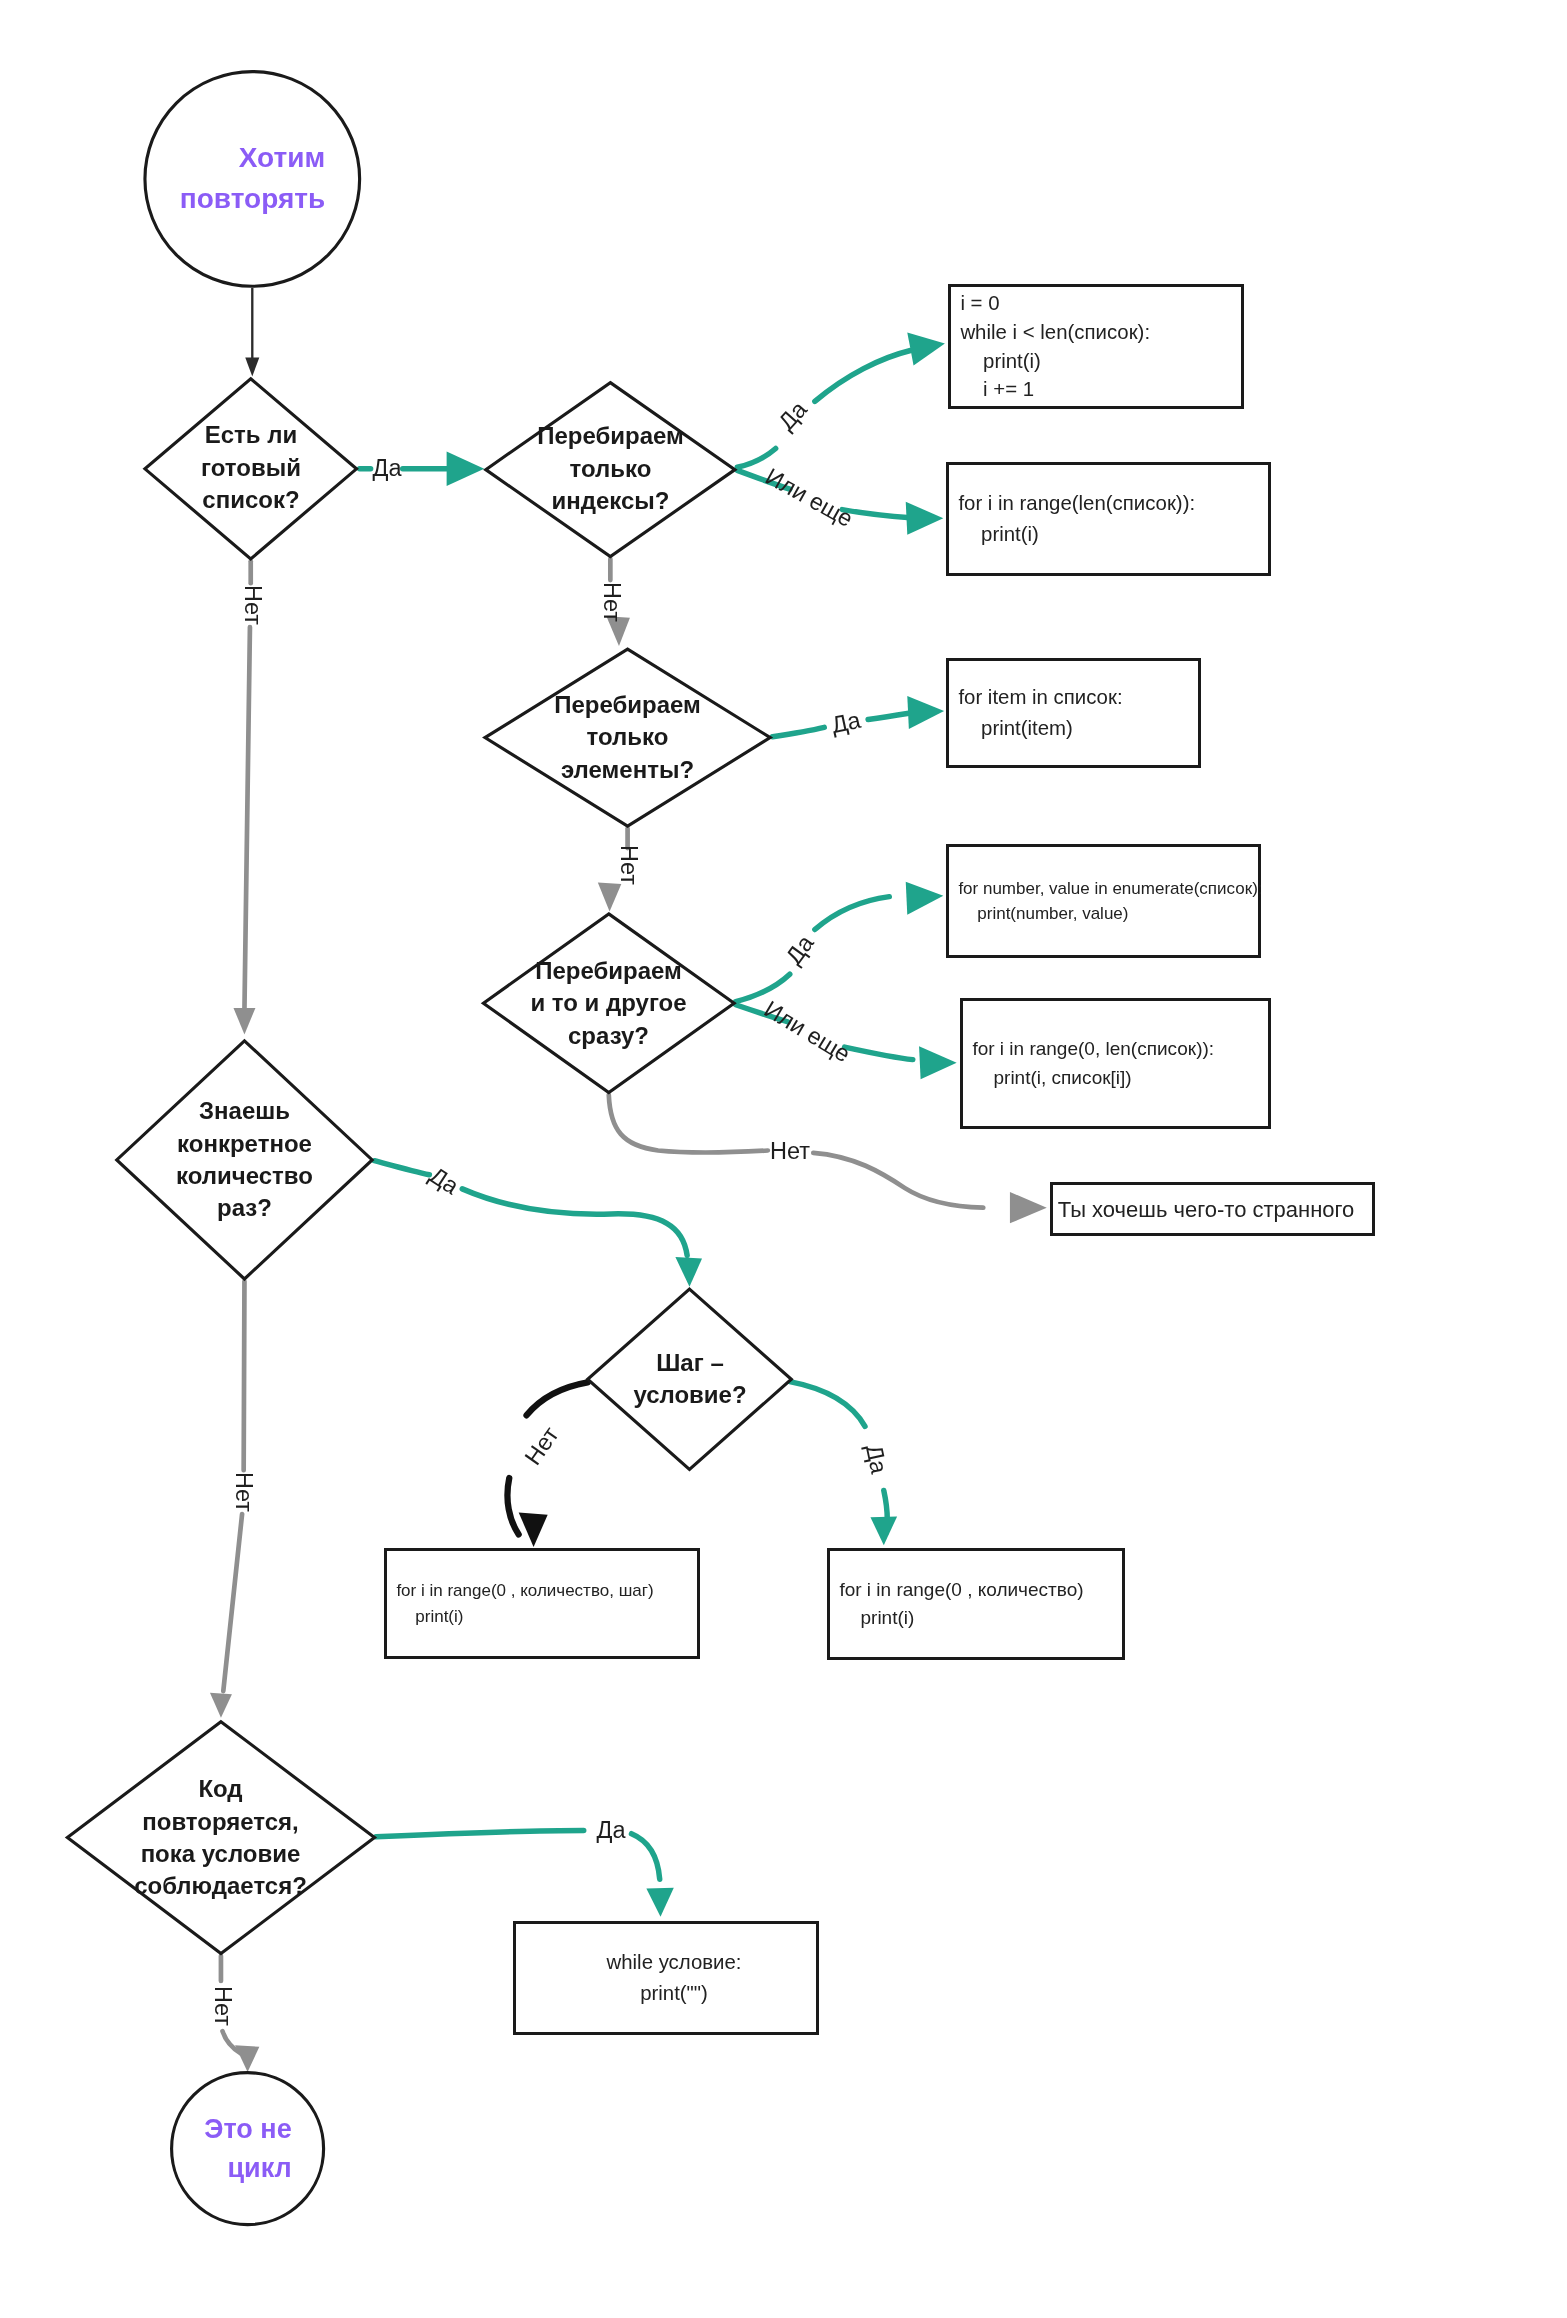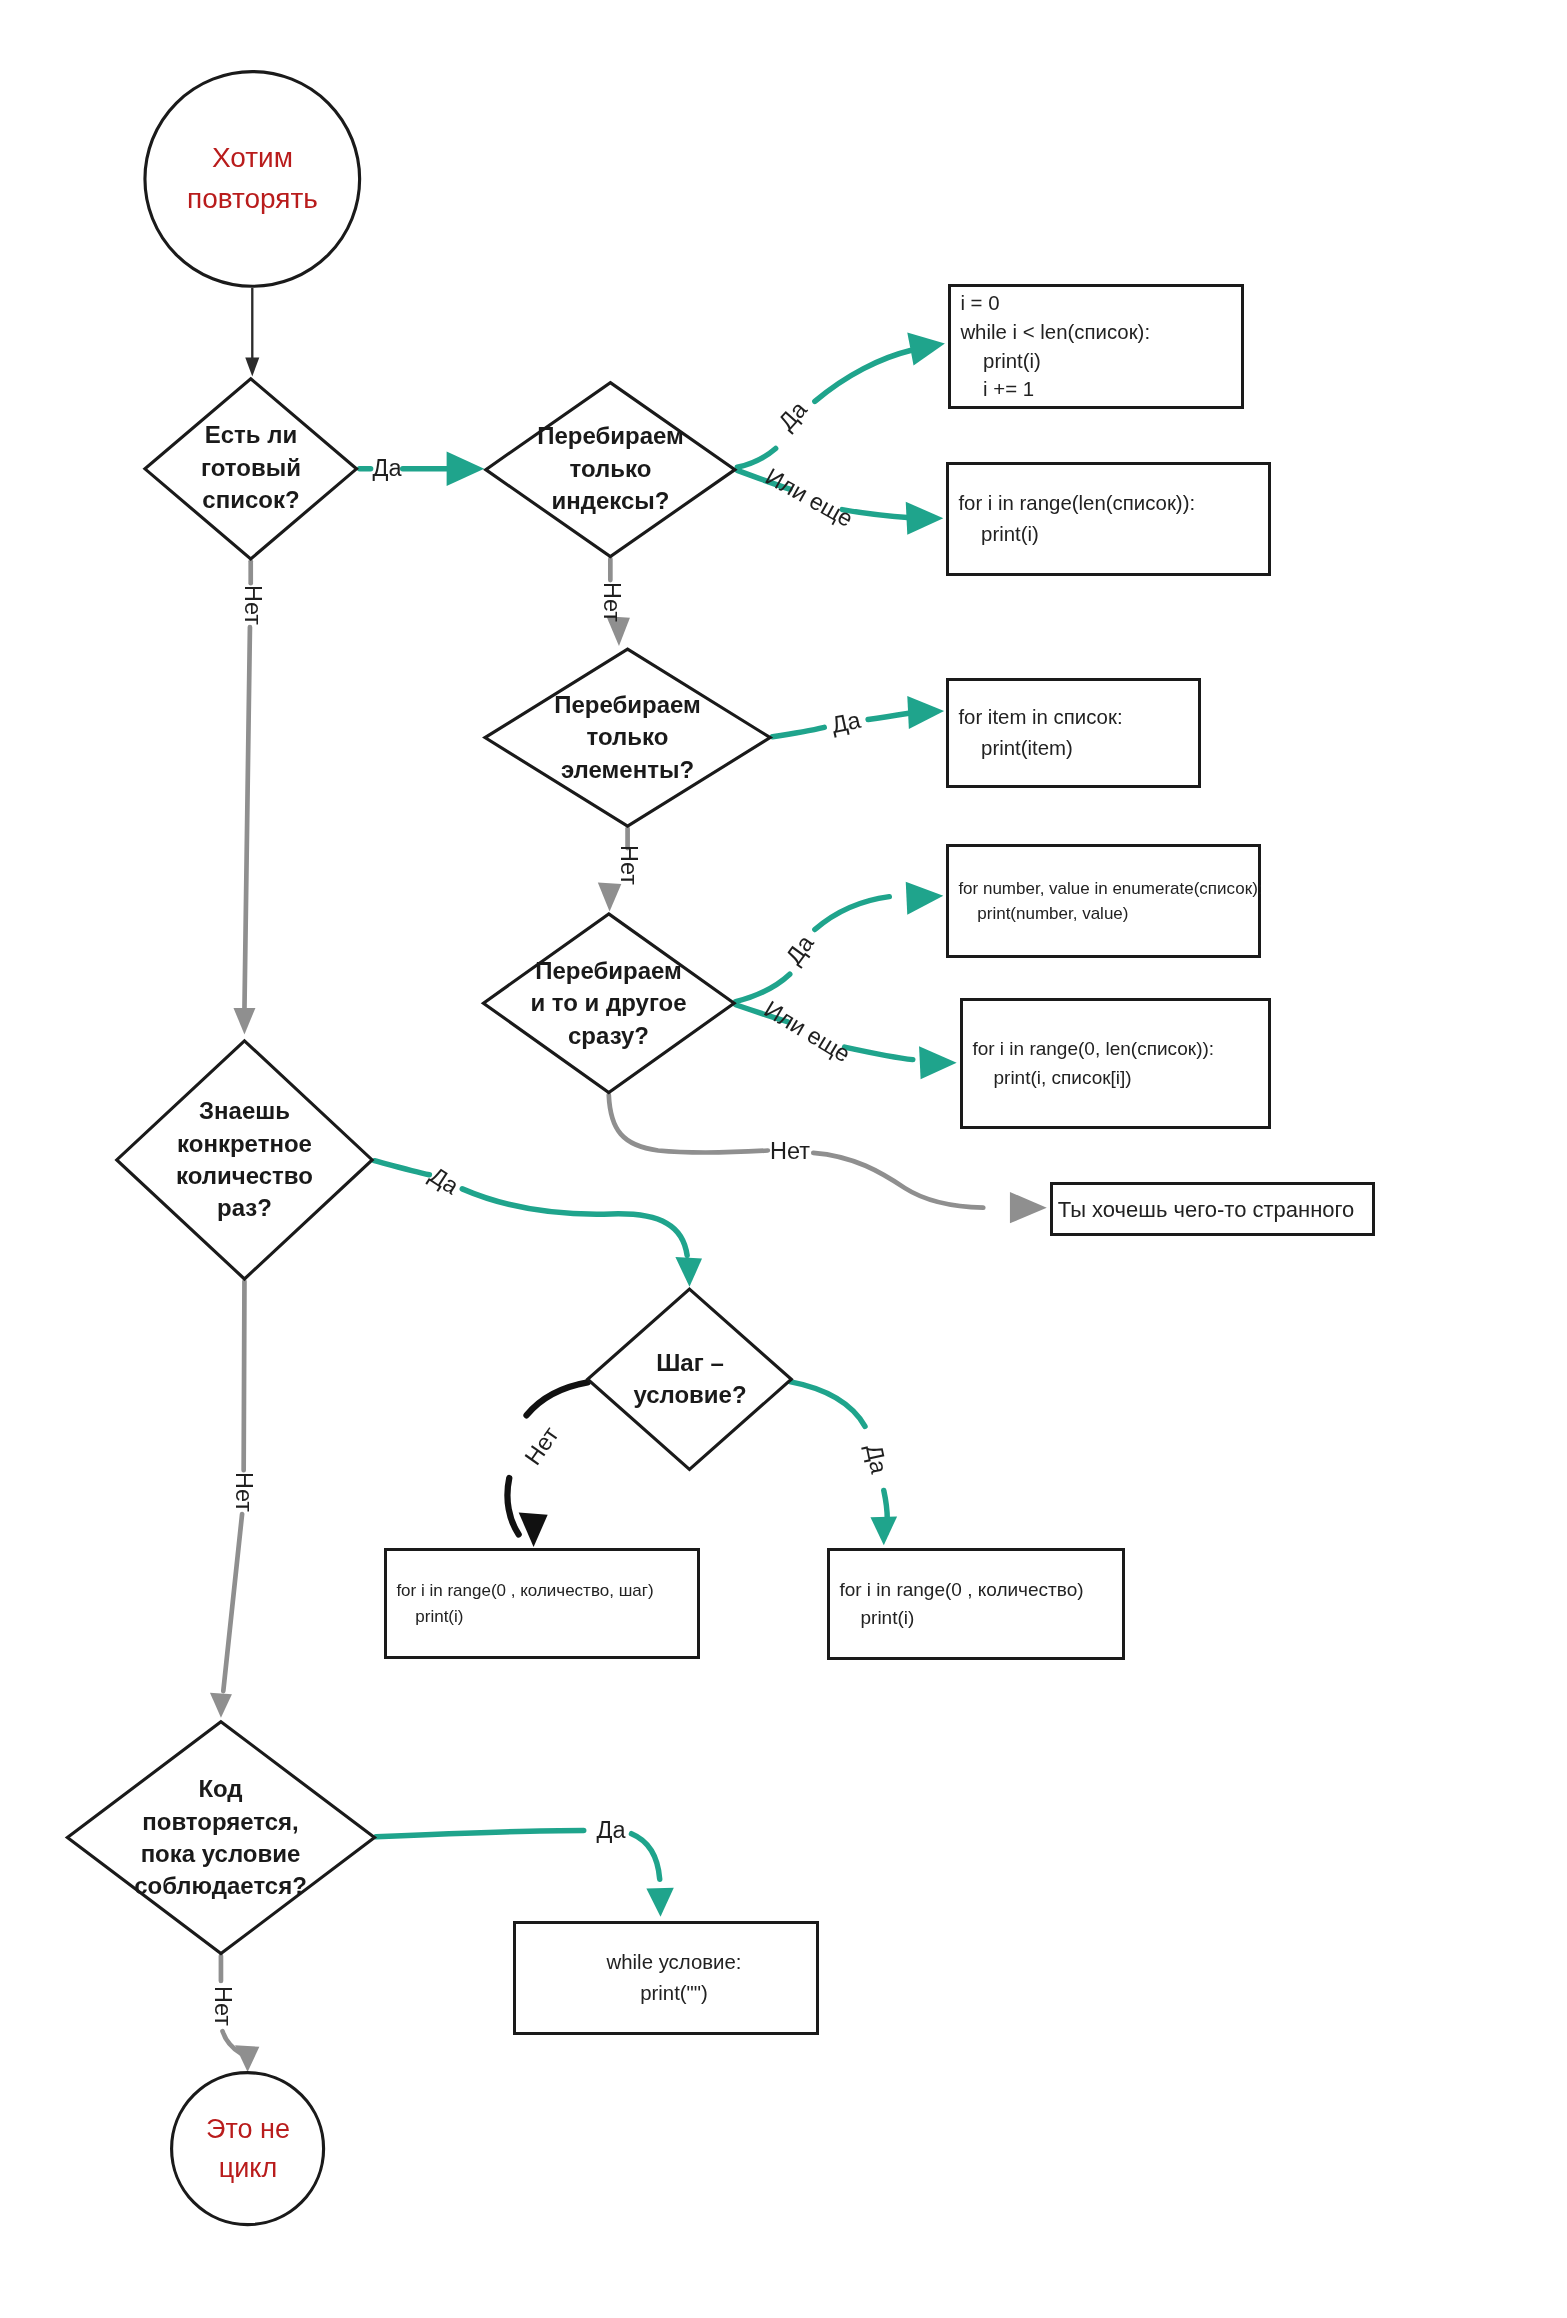--- a/index.html
+++ b/index.html
@@ -11,21 +11,21 @@
   .h-yes{fill:var(--accent,#1FA48C);stroke:none;}
   .e-no{stroke:var(--gray,#8F8F8F);stroke-width:6;fill:none;stroke-linecap:round;}
   .h-no{fill:var(--gray,#8F8F8F);stroke:none;}
   .e-black{stroke:#111;stroke-width:8;fill:none;stroke-linecap:round;}
   .h-black{fill:#111;stroke:none;}
   .e-start{stroke:#2b2b2b;stroke-width:3;fill:none;}
   .h-start{fill:#2b2b2b;stroke:none;}
   .nlabel{position:absolute;display:flex;align-items:center;justify-content:center;
           text-align:center;white-space:pre-line;line-height:1.35;}
   .dm{font-weight:700;font-size:24px;}
-  .cl{font-weight:400;font-size:28px;line-height:1.45;color:#b91c1c;}
+  .cl{font-weight:700;font-size:28px;line-height:1.45;color:#8b5cf6;text-align:right;}
   .cl-end{font-size:27px;}
   .cbox{position:absolute;box-sizing:border-box;border:3.1px solid #1a1a1a;background:#fff;
         display:flex;align-items:center;white-space:pre;line-height:1.5;color:#222;
         padding-left:9.4px;}
   .cbox.center{justify-content:center;padding-left:16px;text-align:center;white-space:pre-line;}
   .elbl{position:absolute;font-size:23.5px;color:#1f1f1f;white-space:nowrap;}
 </style>
 </head>
 <body>
 
@@ -170,21 +170,21 @@
 соблюдается?</div>
   <div class="nlabel cl cl-end" style="left:172px;top:2073px;width:152px;height:152px;">Это не
 цикл</div>
 
   <div class="cbox" style="left:948px;top:284px;width:296px;height:125px;font-size:20.4px;line-height:1.4;">i = 0
 while i &lt; len(список):
     print(i)
     i += 1</div>
   <div class="cbox" style="left:946px;top:462px;width:325px;height:114px;font-size:20.4px;">for i in range(len(список)):
     print(i)</div>
-  <div class="cbox" style="left:946px;top:658px;width:255px;height:110px;font-size:20.4px;margin-top:20px;">for item in список:
+  <div class="cbox" style="left:946px;top:658px;width:255px;height:110px;font-size:20.4px;">for item in список:
     print(item)</div>
   <div class="cbox" style="left:946px;top:844px;width:315px;height:114px;font-size:17px;">for number, value in enumerate(список):
     print(number, value)</div>
   <div class="cbox" style="left:960px;top:998px;width:311px;height:131px;font-size:19px;">for i in range(0, len(список)):
     print(i, список[i])</div>
   <div class="cbox" style="left:1050px;top:1182px;width:325px;height:54px;font-size:22px;padding-left:4.7px;">Ты хочешь чего-то странного</div>
   <div class="cbox" style="left:384px;top:1548px;width:316px;height:111px;font-size:17px;">for i in range(0 , количество, шаг)
     print(i)</div>
   <div class="cbox" style="left:827px;top:1548px;width:298px;height:112px;font-size:19px;">for i in range(0 , количество)
     print(i)</div>

